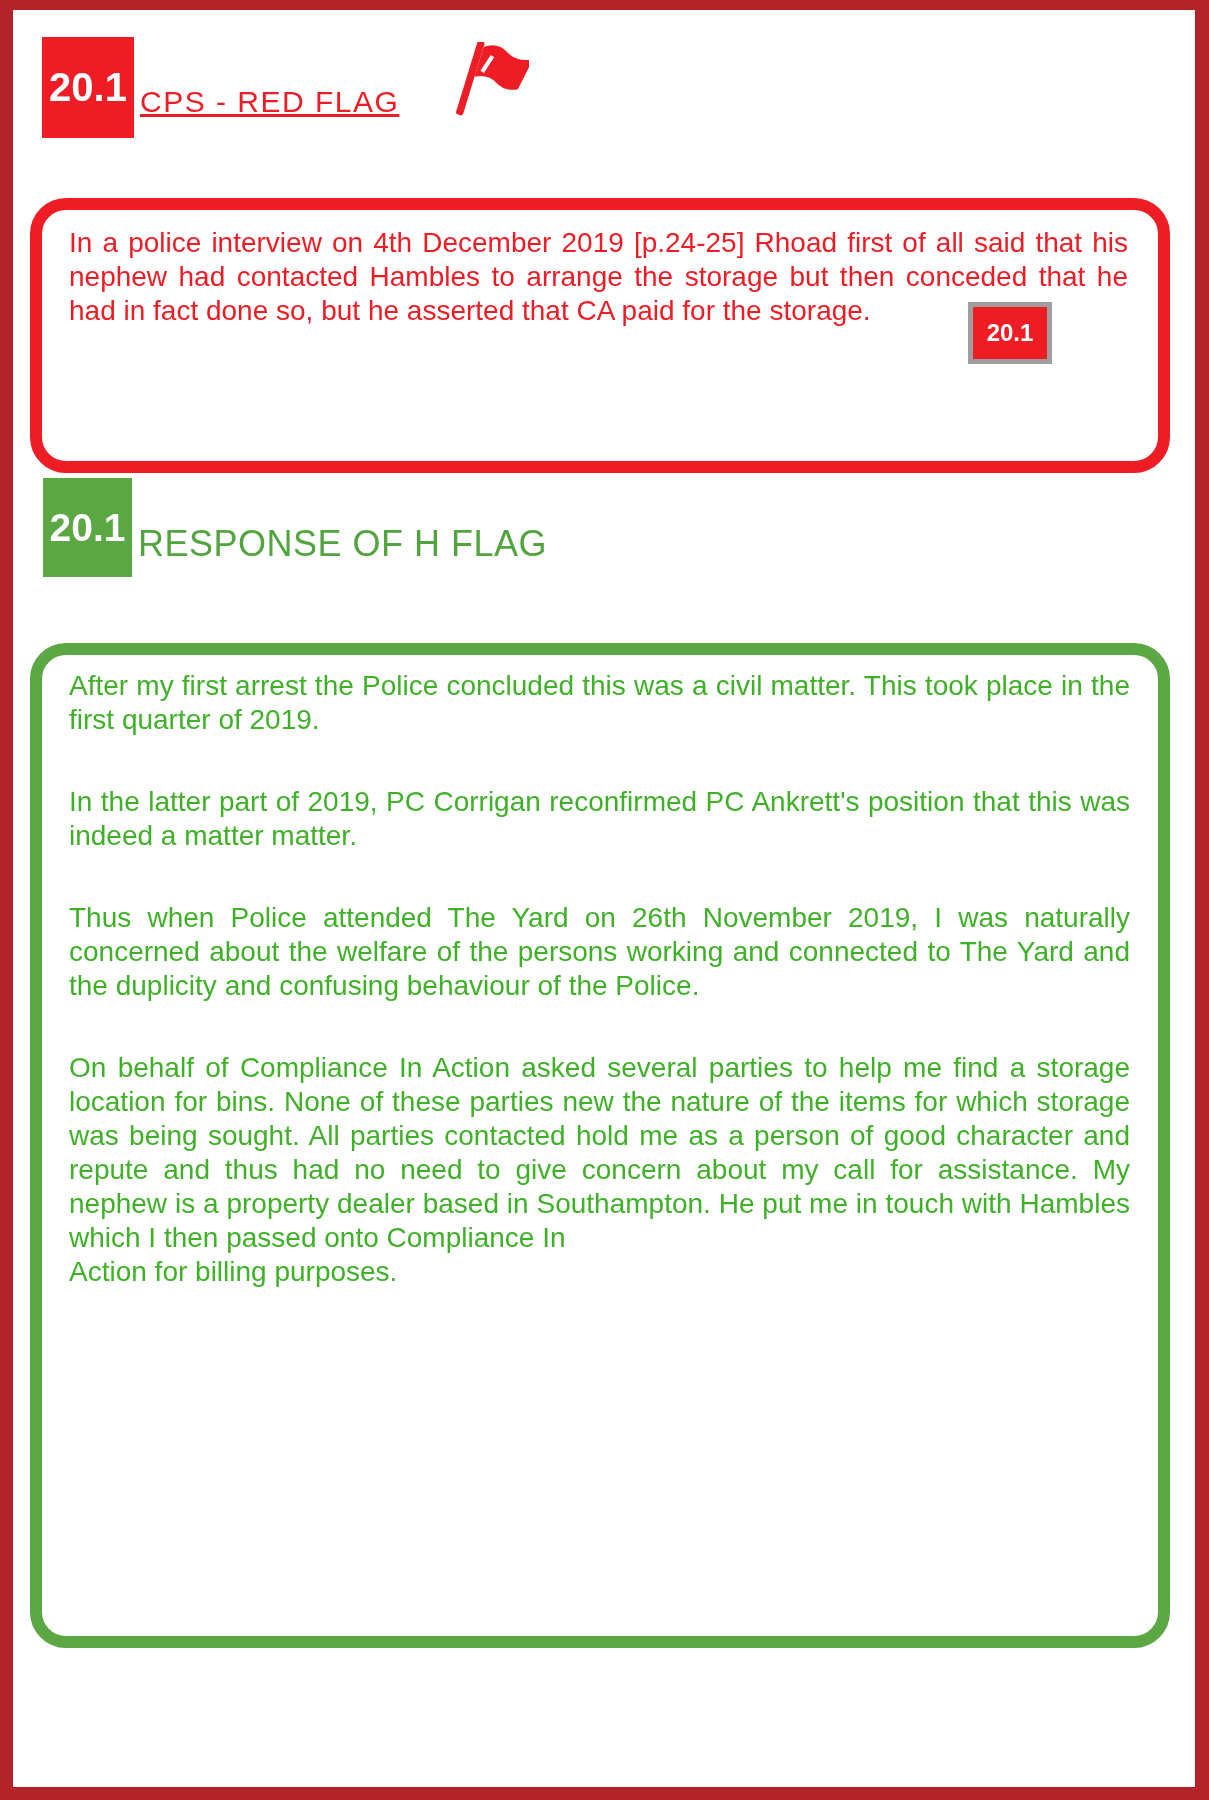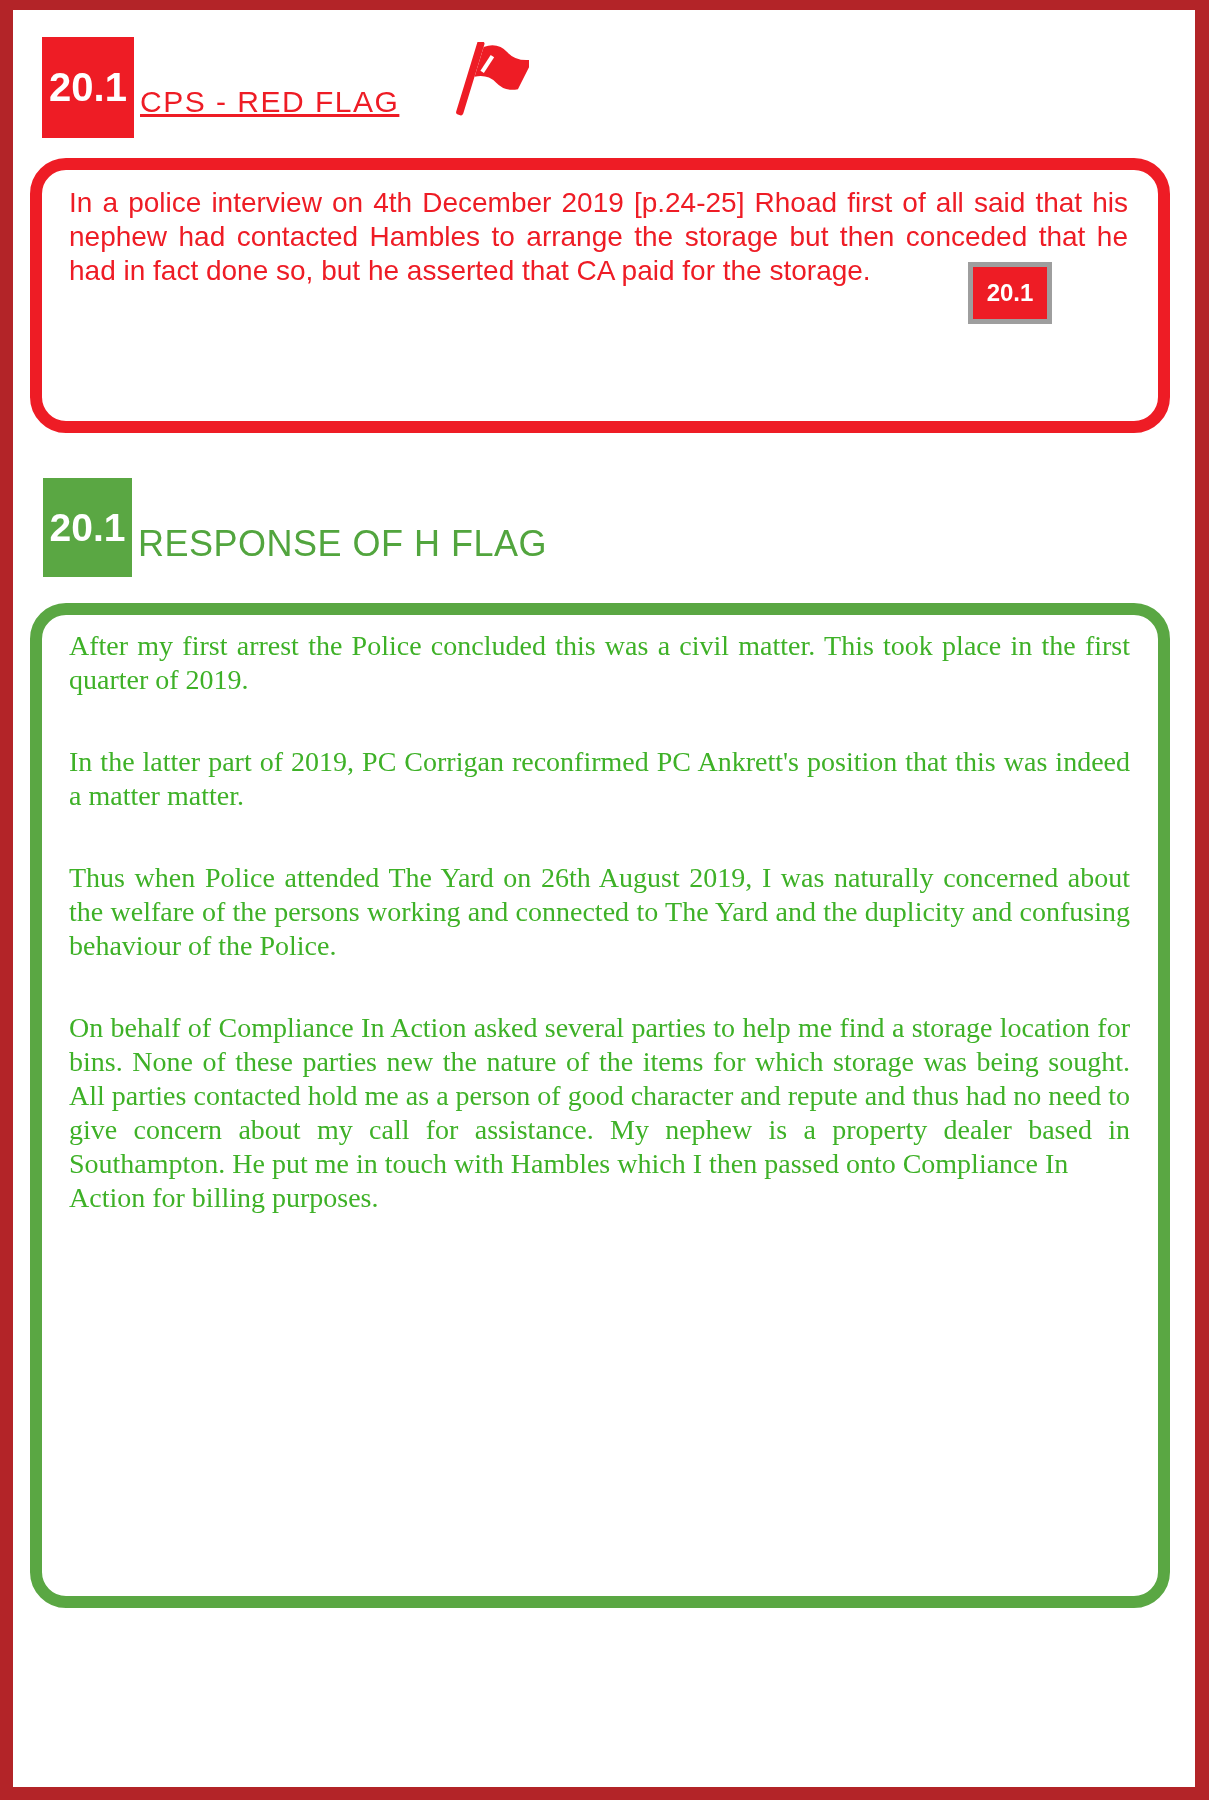--- a/index.html
+++ b/index.html
@@ -26,21 +26,21 @@
     color:#ffffff;font-weight:bold;
   }
   .red-badge{left:42px;top:37px;width:92px;height:101px;background:var(--bright-red);font-size:40px;}
   .green-badge{left:43px;top:478px;width:89px;height:99px;background:var(--leaf-green);font-size:39px;}
   .section-title{position:absolute;white-space:nowrap;font-weight:400;}
   .red-title{left:140px;top:80px;font-size:30px;line-height:44px;color:var(--bright-red);letter-spacing:1.5px;text-decoration:underline;}
   .green-title{left:138px;top:524px;font-size:36px;line-height:40px;color:#52a53e;letter-spacing:0.5px;}
   .flag-wrap{position:absolute;left:447px;top:42px;width:82px;height:88px;}
   
   .callout{
-    position:absolute;left:30px;width:1140px;box-sizing:border-box;border-radius:36px;
+    position:absolute;left:30px;width:1140px;box-sizing:border-box;border-radius:36px;margin-top:40px;
   }
   .red-box{
     top:158px;height:275px;border:12px solid var(--bright-red);
     padding:16px 30px 0 27px;
   }
   .red-box .box-text{
     margin:0;color:var(--bright-red);font-size:28px;line-height:34px;
     text-align:justify;white-space:pre-wrap;
   }
   .mini-badge{
@@ -48,21 +48,21 @@
     background:var(--bright-red);border:5px solid var(--badge-border-gray);
     display:flex;align-items:center;justify-content:center;
     color:#ffffff;font-weight:bold;font-size:24px;
   }
   .green-box{
     top:603px;height:1005px;border:12px solid var(--leaf-green);
     padding:14px 28px 0 27px;
   }
   .green-box p{
     margin:0 0 48px;color:var(--text-green);font-size:28px;line-height:34px;
-    text-align:justify;white-space:pre-wrap;font-family:Liberation Serif, serif;
+    text-align:justify;white-space:pre-wrap;
   }
 </style>
 </head>
 <body>
 
 <div class="frame"></div>
 
 <div class="num-badge red-badge">20.1</div>
 <div class="section-title red-title">CPS - RED FLAG</div>
 <div class="flag-wrap">
@@ -79,16 +79,16 @@
   <p class="box-text">In a police interview on 4th December 2019 [p.24-25] Rhoad first of all said that his nephew had contacted Hambles to arrange the storage but then conceded that he had in fact done so, but he asserted that CA paid for the storage.</p>
   <div class="mini-badge">20.1</div>
 </div>
 
 <div class="num-badge green-badge">20.1</div>
 <div class="section-title green-title">RESPONSE OF H FLAG</div>
 
 <div class="callout green-box">
     <p>After my first arrest the Police concluded this was a civil matter. This took place in the first quarter of 2019.</p>
     <p>In the latter part of 2019, PC Corrigan reconfirmed PC Ankrett's position that this was indeed a matter matter.</p>
-    <p>Thus when Police attended The Yard on 26th August 2019, I was naturally concerned about the welfare of the persons working and connected to The Yard and the duplicity and confusing behaviour of the Police.</p>
+    <p>Thus when Police attended The Yard on 26th November 2019, I was naturally concerned about the welfare of the persons working and connected to The Yard and the duplicity and confusing behaviour of the Police.</p>
     <p>On behalf of Compliance In Action asked several parties to help me find a storage location for bins. None of these parties new the nature of the items for which storage was being sought. All parties contacted hold me as a person of good character and repute and thus had no need to give concern about my call for assistance. My nephew is a property dealer based in Southampton. He put me in touch with Hambles which I then passed onto Compliance In
 Action for billing purposes.</p>
   </div>
 
 </body></html>

